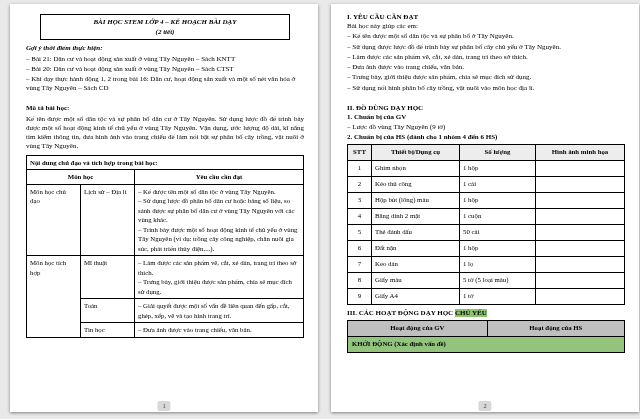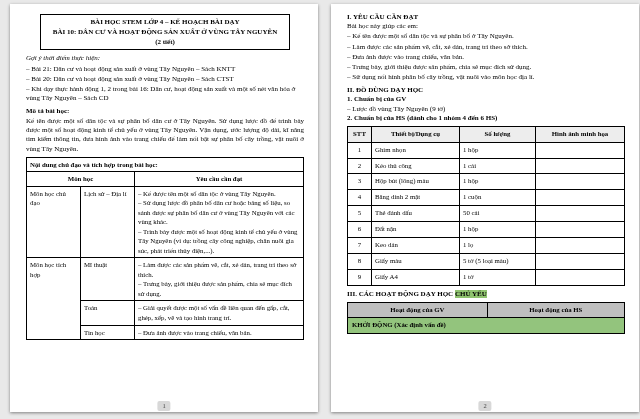--- a/index.html
+++ b/index.html
@@ -19,26 +19,26 @@
     padding:9px 14px 16px 16px;
     font-size:7px; line-height:1.32;
   }
   .header-box {
     border:1px solid #000;
     margin:1px 14px 4px 14px;
     padding:2px 6px;
     text-align:center;
     font-weight:bold;
   }
-  .hb { line-height:1.45; }
+  .hb { line-height:1.45;font-style:italic; }
   .bold { font-weight:bold; }
-  .bi { font-weight:normal; font-style:italic; margin-top:2px; }
+  .bi { font-weight:bold; font-style:italic; margin-top:2px; }
   .li { margin-top:1px; }
   .para { text-align:justify; margin-top:1px; }
-  .sec { margin-top:3px; }
+  .sec { margin-top:11px; }
   table { width:100%; border-collapse:collapse; }
   .t1 { margin-top:3px; font-size:6.8px; }
   .t1 td { border:1px solid #000; padding:2px 3px; vertical-align:top; line-height:1.4; }
   .t1 .c1 { width:54px; }
   .t1 .c2 { width:54px; }
   .center { text-align:center; }
   .t2 { margin:2px 0 4px 0; font-size:6.8px; }
   .t2 th, .t2 td { border:1px solid #000; padding:3px 3px; vertical-align:top; }
   .t2 th { background: var(--equip_header_gray, #eeeeee); font-weight:bold; text-align:center; }
   .t2 .w1 { width:24px; }
@@ -56,21 +56,20 @@
   }
 </style>
 </head>
 <body>
 
 <div class="viewer">
 
   <div class="page">
     <div class="header-box">
       <div class="hb">BÀI HỌC STEM LỚP 4 – KẾ HOẠCH BÀI DẠY</div>
-      <div class="hb">BÀI 10: DÂN CƯ VÀ HOẠT ĐỘNG SẢN XUẤT Ở VÙNG TÂY NGUYÊN</div>
       <div class="hb">(2 tiết)</div>
     </div>
 
     <div class="bi">Gợi ý thời điểm thực hiện:</div>
     <div class="li">– Bài 21: Dân cư và hoạt động sản xuất ở vùng Tây Nguyên – Sách KNTT</div>
     <div class="li">– Bài 20: Dân cư và hoạt động sản xuất ở vùng Tây Nguyên – Sách CTST</div>
     <div class="li">– Khi dạy thực hành động 1, 2 trong bài 16: Dân cư, hoạt động sản xuất và một số nét văn hóa ở vùng Tây Nguyên – Sách CD</div>
 
     <div class="bold sec">Mô tả bài học:</div>
     <div class="para">Kể tên được một số dân tộc và sự phân bố dân cư ở Tây Nguyên. Sử dụng lược đồ để trình bày được một số hoạt động kinh tế chủ yếu ở vùng Tây Nguyên. Vận dụng, ước lượng độ dài, kĩ năng tìm kiếm thông tin, đưa hình ảnh vào trang chiếu để làm nổi bật sự phân bố cây trồng, vật nuôi ở vùng Tây Nguyên.</div>
@@ -116,20 +115,21 @@
     </tbody>
       </table>
 
     <div class="pagenum">1</div>
   </div>
 
   <div class="page">
     <div class="bold">I. YÊU CẦU CẦN ĐẠT</div>
     <div>Bài học này giúp các em:</div>
     <div class="li">– Kể tên được một số dân tộc và sự phân bố ở Tây Nguyên.</div>
+    <div class="li">– Sử dụng được lược đồ để trình bày sự phân bố cây chủ yếu ở Tây Nguyên.</div>
     <div class="li">– Làm được các sản phẩm vẽ, cắt, xé dán, trang trí theo sở thích.</div>
     <div class="li">– Đưa ảnh được vào trang chiếu, văn bản.</div>
     <div class="li">– Trưng bày, giới thiệu được sản phẩm, chia sẻ mục đích sử dụng.</div>
     <div class="li">– Sử dụng nổi hình phân bố cây trồng, vật nuôi vào môn học địa lí.</div>
 
     <div class="bold sec">II. ĐỒ DÙNG DẠY HỌC</div>
     <div class="bold">1. Chuẩn bị của GV</div>
     <div class="li">– Lược đồ vùng Tây Nguyên (9 tờ)</div>
     <div class="bold">2. Chuẩn bị của HS (dành cho 1 nhóm 4 đến 6 HS)</div>
 

